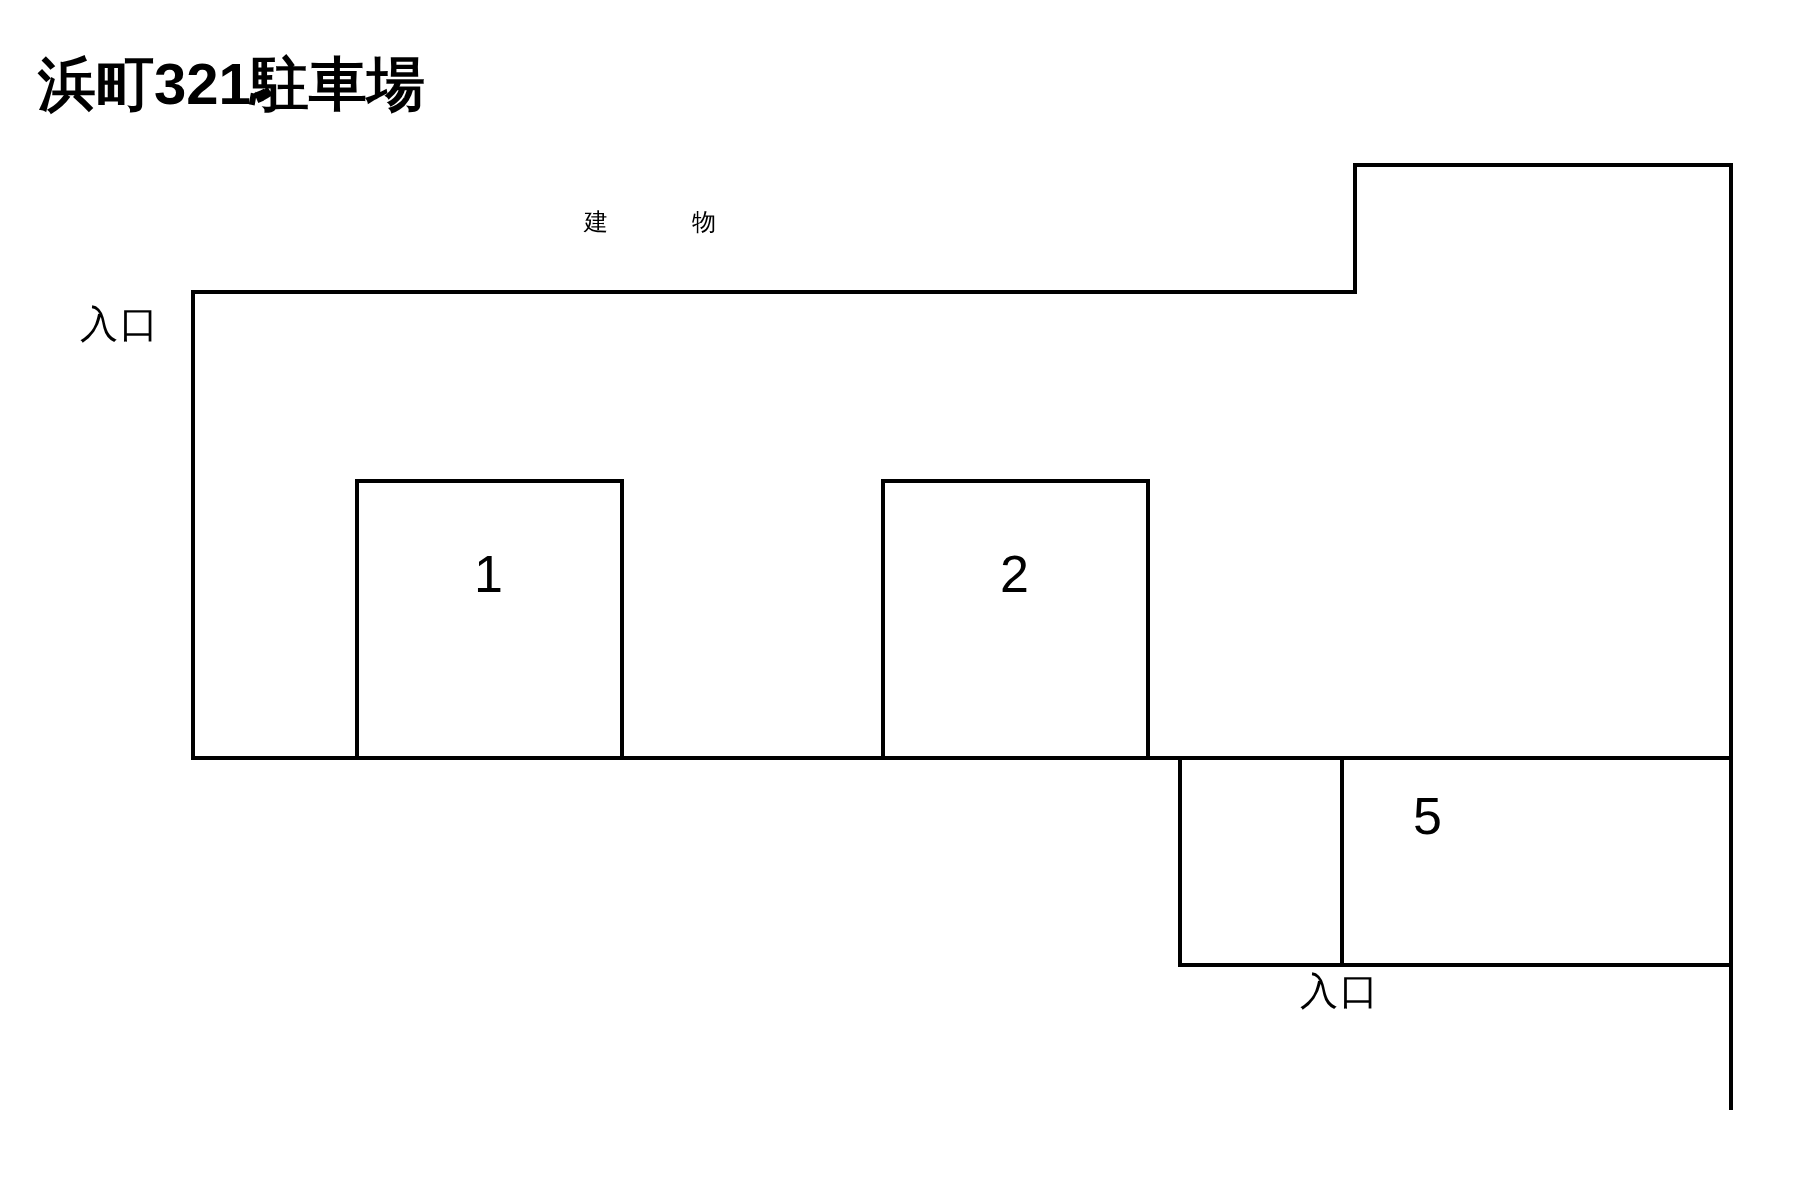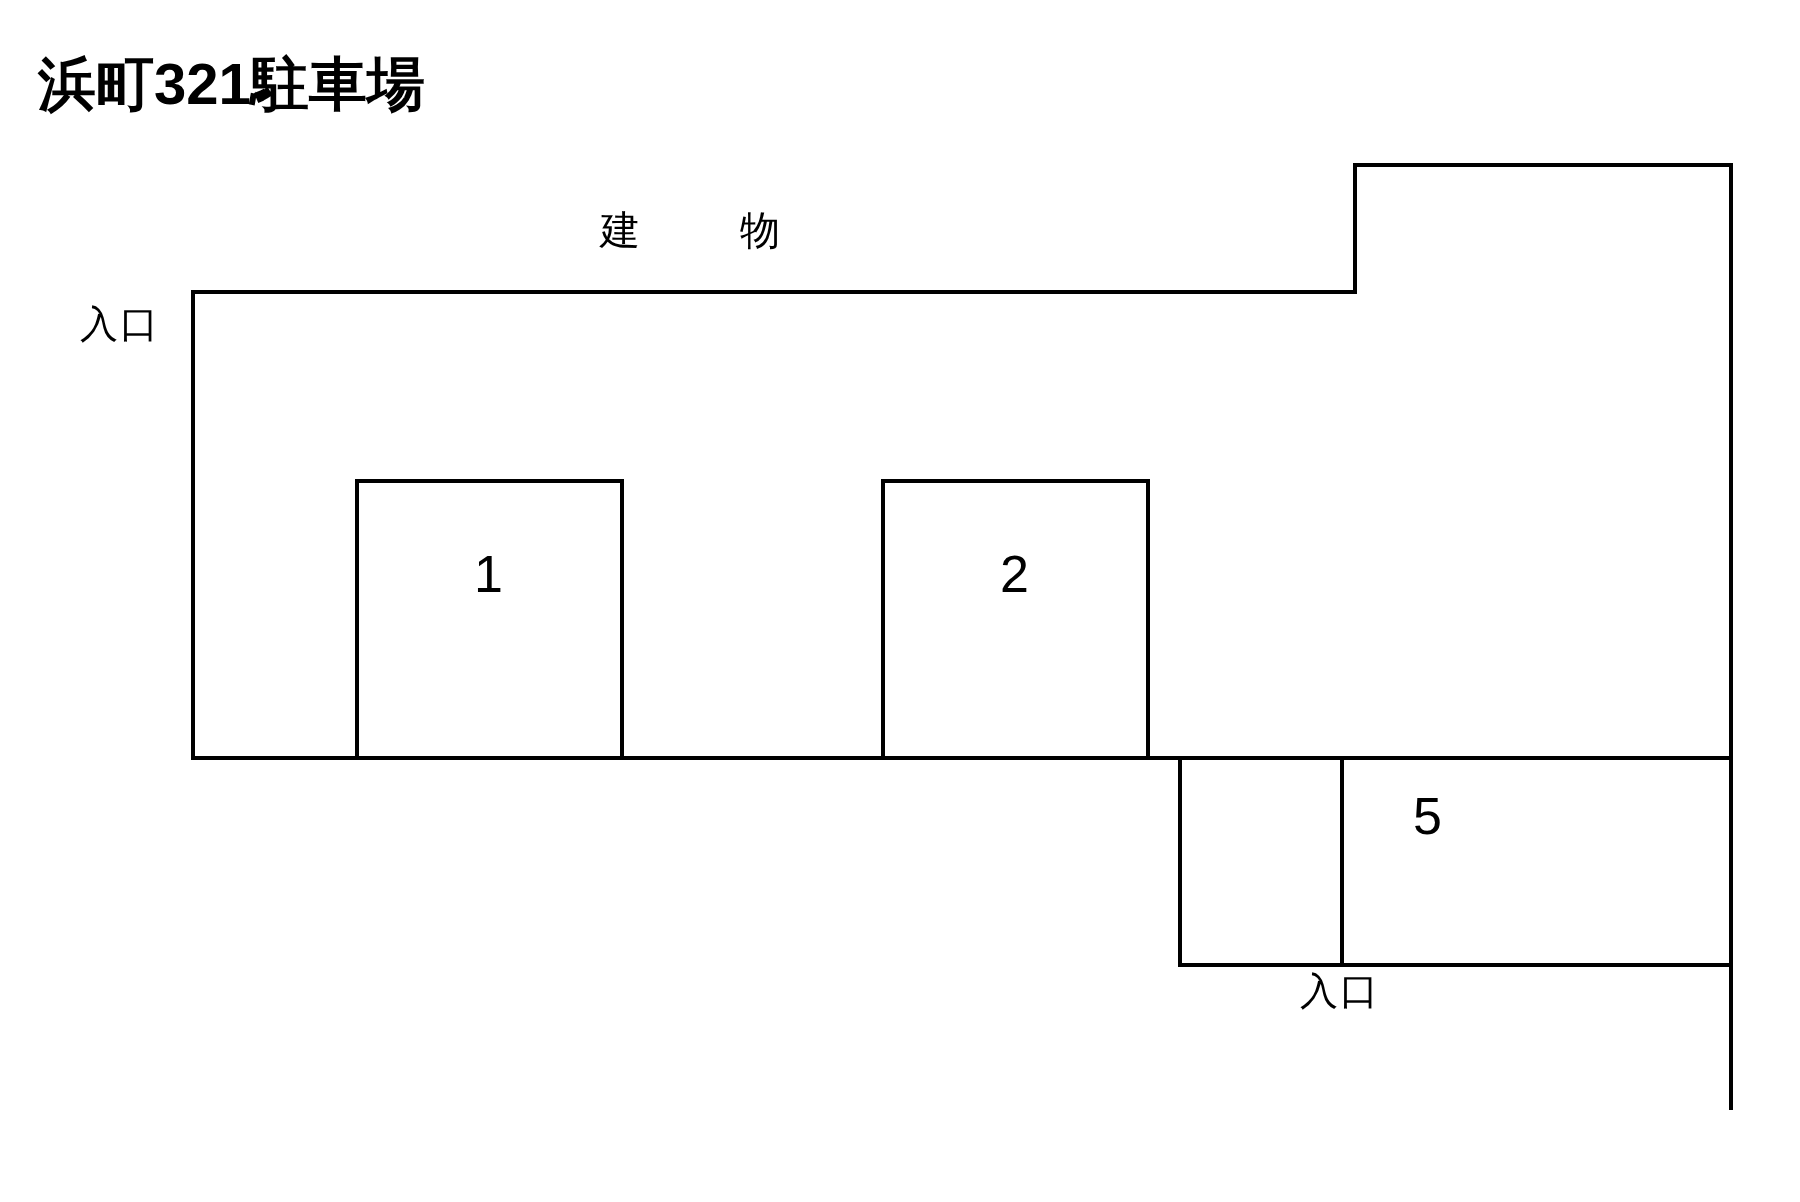--- a/index.html
+++ b/index.html
@@ -36,23 +36,23 @@
     top: 0;
     width: 1800px;
     height: 1202px;
   }
   .label {
     position: absolute;
     white-space: nowrap;
     line-height: 1;
   }
   .label-building {
-    left: 600px;
+    left: 584px;
     top: 210px;
-    font-size: 40px;
+    font-size: 24px;
     letter-spacing: 30px;
   }
   .label-entrance-left {
     left: 80px;
     top: 305px;
     font-size: 38px;
     letter-spacing: 2px;
   }
   .label-entrance-bottom {
     left: 1300px;

